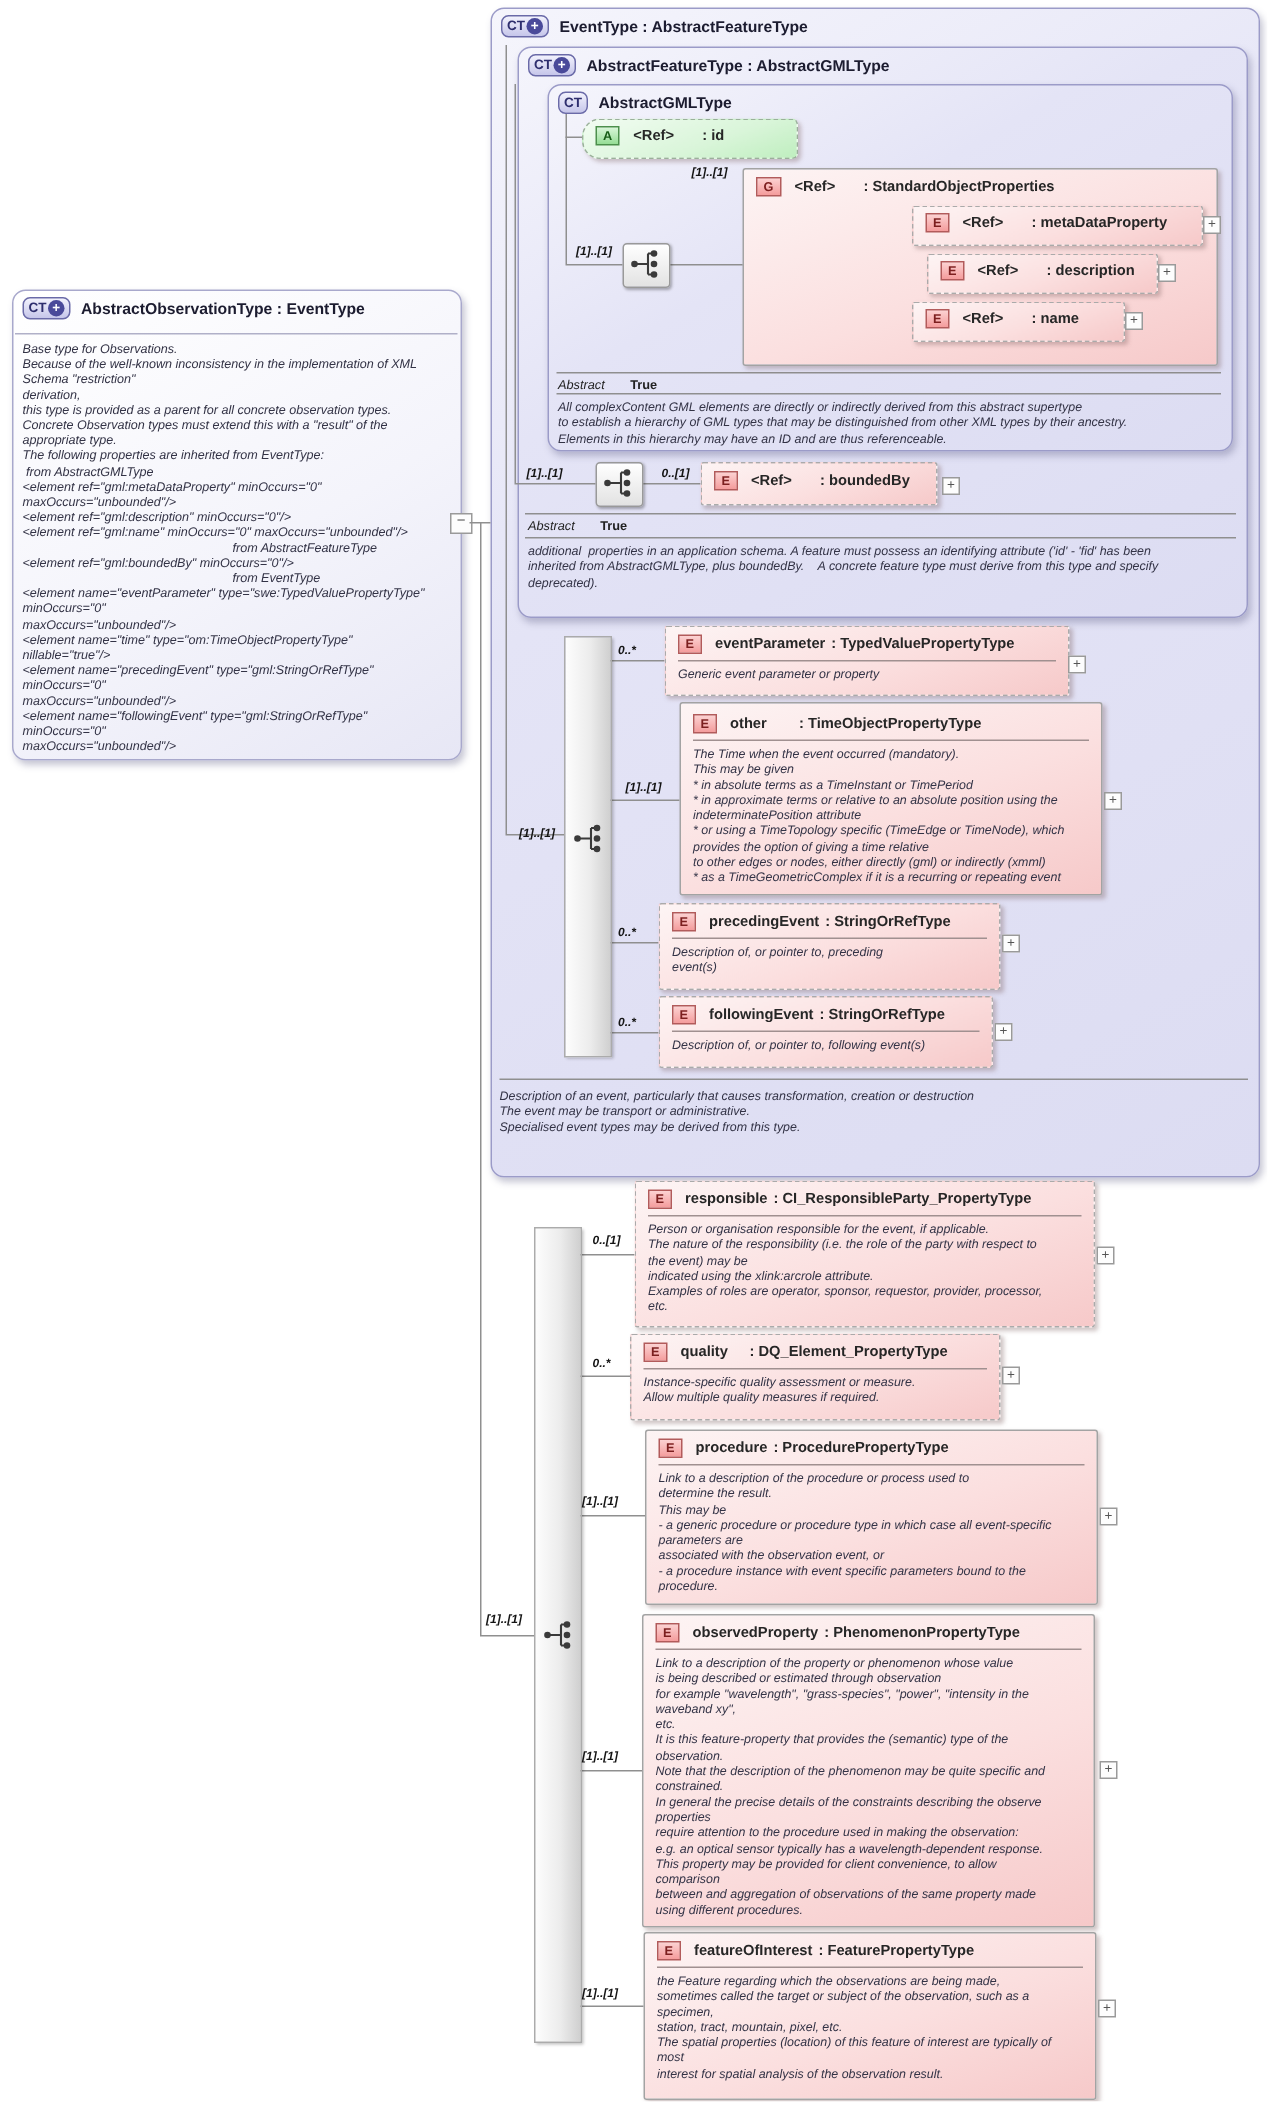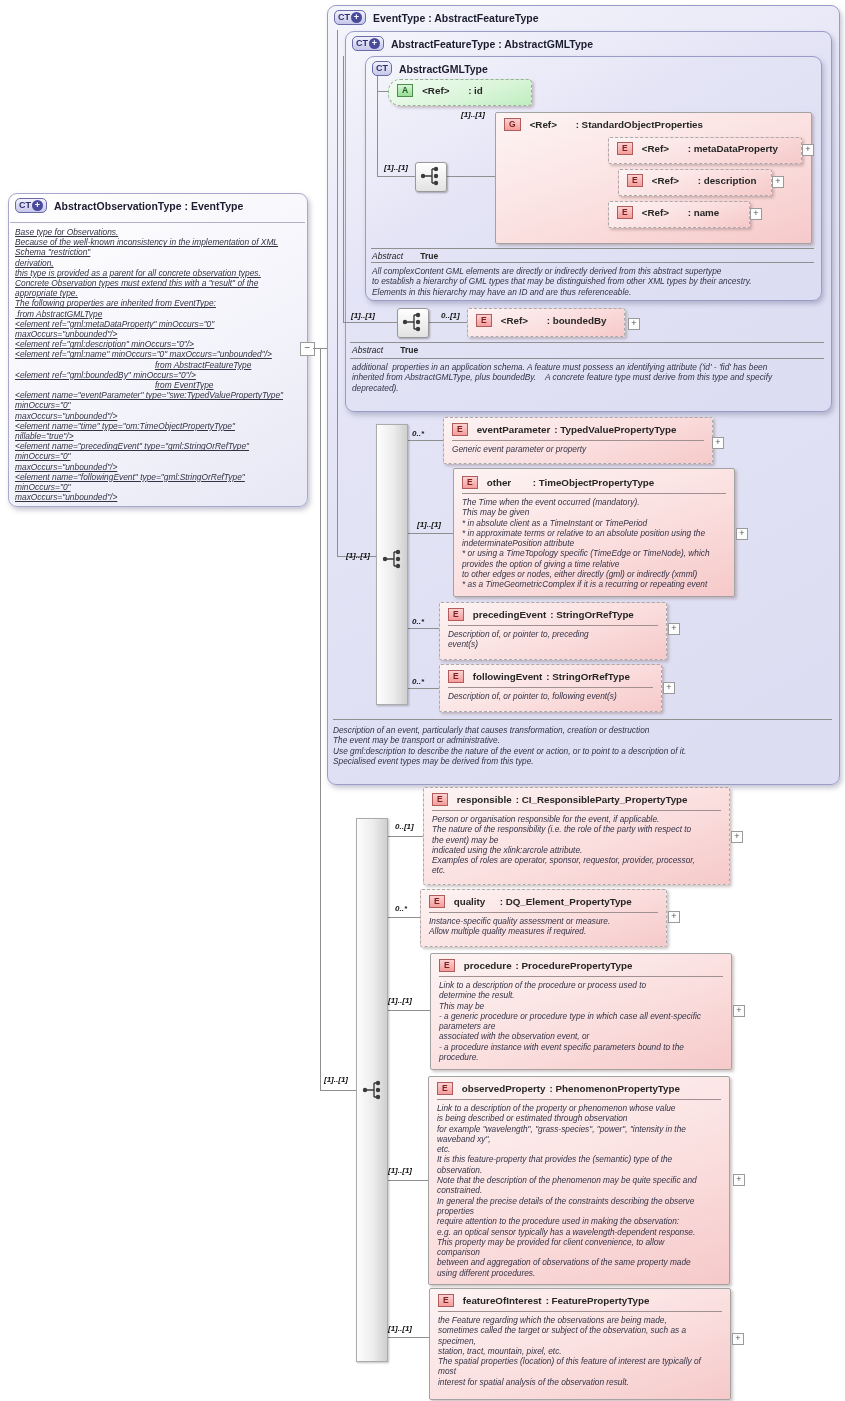--- a/index.html
+++ b/index.html
@@ -31,21 +31,21 @@
          line-height:11px;margin-right:9px;flex:none;}
   .badge.e{background:linear-gradient(#fcd2d2,#f49c9c);border-color:#b25b5b;color:#7c1f1f;}
   .badge.g{background:linear-gradient(#fcd2d2,#f49c9c);border-color:#b25b5b;color:#7c1f1f;}
   .badge.a{background:linear-gradient(#d8f6d8,#96dd96);border-color:#4c8f4c;color:#175c17;}
   .ename{font-weight:bold;font-size:9.8px;color:#262626;min-width:42px;margin-right:4px;white-space:pre;}
   .etype{font-weight:bold;font-size:9.8px;color:#262626;white-space:pre;}
   .esep{height:1px;background:#a09090;margin:1px 8px 2px 8px;}
   .edesc{padding:1px 8px;}
   .line{font-style:italic;font-size:8.3px;line-height:10.3px;color:#333346;white-space:pre;}
   .line.ind{padding-left:140px;}
-  .obslines .line{font-size:8.4px;line-height:10.2px;text-decoration:underline;}
+  .obslines .line{font-size:8.4px;line-height:10.2px;}
   
   .hline,.vline{position:absolute;background:#8f8f8f;}
   .hline{height:1px;}.vline{width:1px;}
   .seqicon{position:absolute;width:30px;height:28px;border:1px solid #999;border-radius:3px;
            background:linear-gradient(#ffffff,#e2e2e2);box-shadow:1px 1px 2px rgba(0,0,0,.3);}
   .bar{position:absolute;border:1px solid #ababab;
        background:linear-gradient(to right,#fdfdfd,#ececec 55%,#cfcfcf);
        box-shadow:1px 1px 2px rgba(0,0,0,.25);}
   .glyph{position:absolute;width:26px;height:26px;}
   .card{position:absolute;font-size:8px;font-weight:bold;font-style:italic;color:#141414;white-space:pre;}
@@ -154,21 +154,20 @@
   <div class="notes" style="left:352px;top:362px;width:470px;">
       <div class="line">additional  properties in an application schema. A feature must possess an identifying attribute ('id' - 'fid' has been</div>
       <div class="line">inherited from AbstractGMLType, plus boundedBy.    A concrete feature type must derive from this type and specify</div>
       <div class="line">deprecated).</div>
     </div>
 
   <div class="hline" style="left:333px;top:719px;width:499px;"></div>
   <div class="notes" style="left:333px;top:725px;width:495px;">
       <div class="line">Description of an event, particularly that causes transformation, creation or destruction</div>
       <div class="line">The event may be transport or administrative.</div>
-      <div class="line">Use gml:description to describe the nature of the event or action, or to point to a description of it.</div>
       <div class="line">Specialised event types may be derived from this type.</div>
     </div>
 
   <div class="vline" style="left:377px;top:76px;height:100px;"></div>
   <div class="hline" style="left:377px;top:91px;width:11px;"></div>
   <div class="hline" style="left:377px;top:176px;width:38px;"></div>
   <div class="hline" style="left:445px;top:176px;width:50px;"></div>
   <div class="hline" style="left:495px;top:176px;width:48px;"></div>
   <div class="hline" style="left:572px;top:150px;width:36px;"></div>
   <div class="hline" style="left:572px;top:181px;width:46px;"></div>
@@ -314,21 +313,21 @@
   <div class="ebox" style="left:453px;top:468px;width:280px;height:127px;">
     <div class="ehead" style="padding-top:7px;">
         <span class="badge e">E</span>
       <span class="ename">other</span>
         <span class="etype">: TimeObjectPropertyType</span>
       </div>
     <div class="esep"></div>
     <div class="edesc">
         <div class="line">The Time when the event occurred (mandatory).</div>
         <div class="line">This may be given</div>
-        <div class="line">* in absolute client as a TimeInstant or TimePeriod</div>
+        <div class="line">* in absolute terms as a TimeInstant or TimePeriod</div>
         <div class="line">* in approximate terms or relative to an absolute position using the</div>
         <div class="line">indeterminatePosition attribute</div>
         <div class="line">* or using a TimeTopology specific (TimeEdge or TimeNode), which</div>
         <div class="line">provides the option of giving a time relative</div>
         <div class="line">to other edges or nodes, either directly (gml) or indirectly (xmml)</div>
         <div class="line">* as a TimeGeometricComplex if it is a recurring or repeating event</div>
       </div>
   </div>
 
   <div class="ebox dashed" style="left:439px;top:602px;width:226px;height:56px;">

